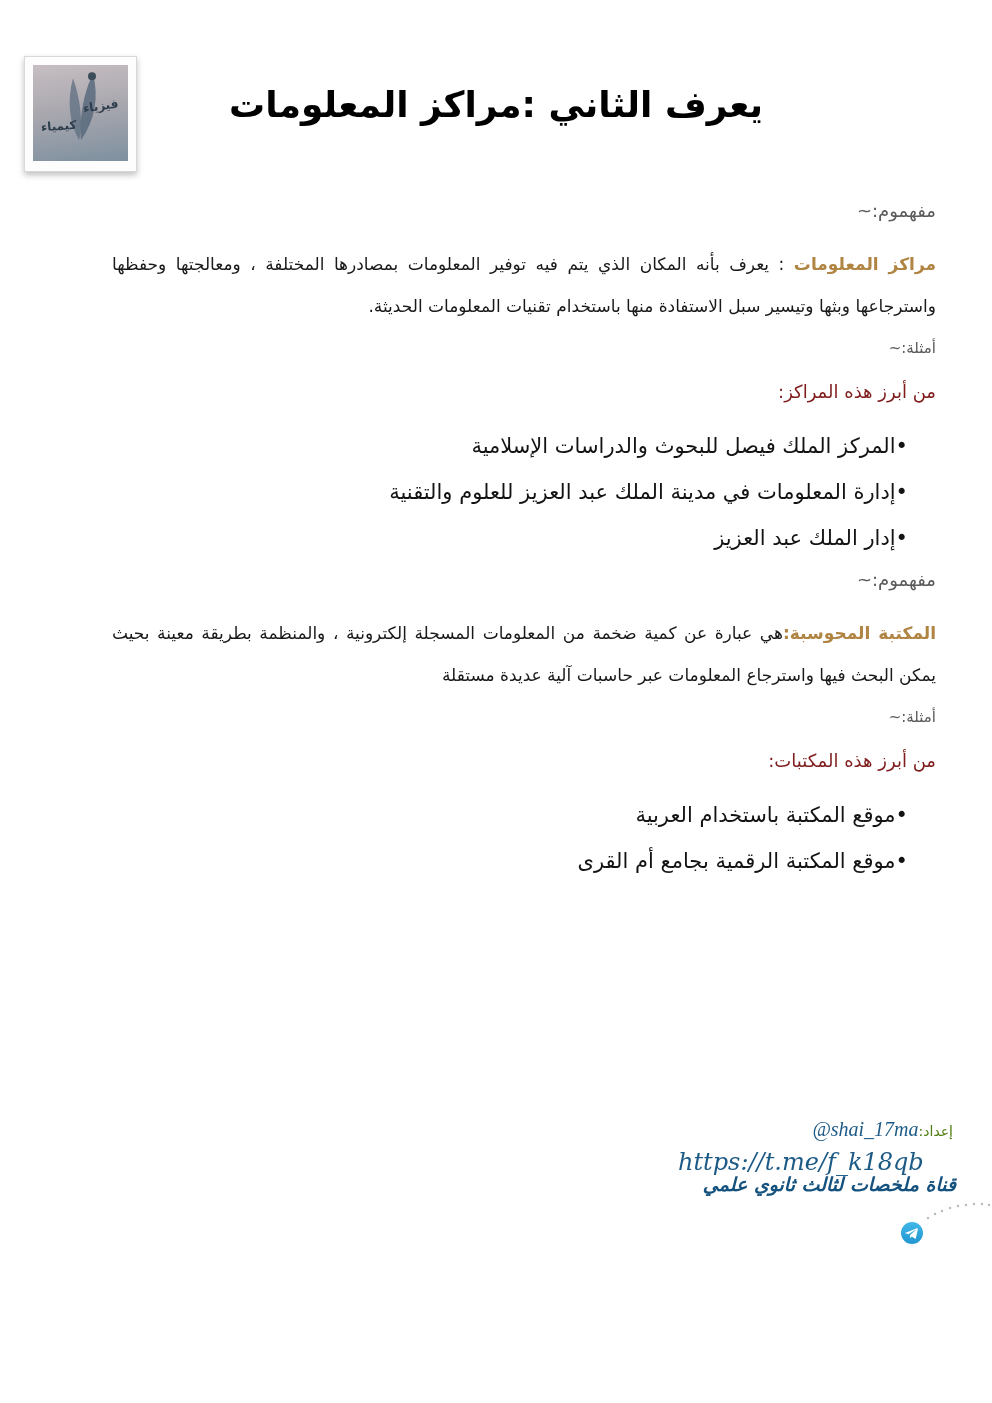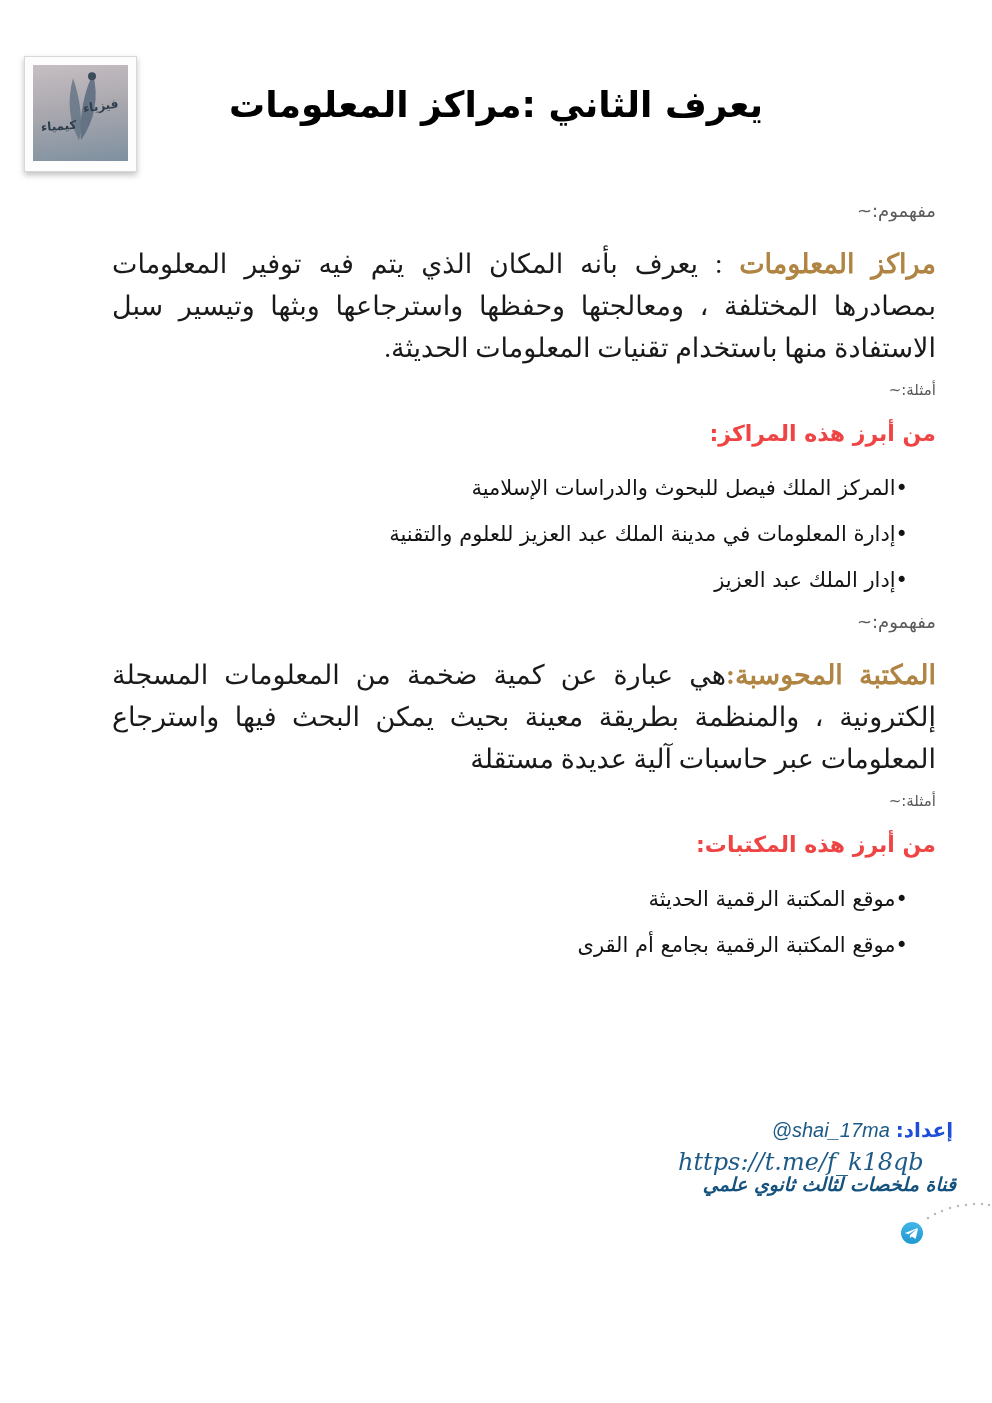--- a/index.html
+++ b/index.html
@@ -50,56 +50,54 @@
   .content {
     position:absolute; top:200px; right:56px; left:112px;
     direction:rtl; text-align:right;
     color:#191919;
   }
   .concept-label {
     font-size:18px; color:#5a5a5a;
     margin-bottom:22px;
   }
   .definition {
-    font-size:27px; line-height:42px;
+    font-size:17px; line-height:42px;
     text-align:justify; text-align-last:right;
     margin-bottom:12px;
     color:#191919;
-    font-family:Liberation Serif, serif;
   }
   .term { color:#b08442; font-weight:bold; }
   .examples-label {
     font-size:15px; color:#5a5a5a;
     margin-bottom:20px;
   }
   .list-heading {
-    font-size:22px; font-weight:bold; color:#ef4444;
+    font-size:18px; font-weight:normal; color:#7f1d1d;
     line-height:30px;
     margin-bottom:24px;
   }
   .bullet-list { padding-right:28px; margin-bottom:16px; }
   .bullet-item {
     font-size:21px; line-height:30px;
     margin-bottom:16px;
     color:#131313;
   }
   .bullet-glyph { font-size:21px; }
 
   
   .prepared {
     position:absolute; top:1118px; right:39px;
     direction:rtl; white-space:nowrap;
   }
   .prepared-label {
-    font-size:20px; font-weight:bold; color:#1d4ed8;
+    font-size:14px; font-weight:normal; color:#4d7c0f;
   }
   .prepared-handle {
-    font-family:Liberation Sans, sans-serif; font-style:italic;
+    font-family:Liberation Serif, serif; font-style:italic;
     font-size:20px; color:#1d5a85;
-    margin-right:6px;
     display:inline-block; direction:ltr;
   }
   .channel-name {
     position:absolute; top:1173px; left:678px; width:278px;
     direction:rtl; text-align:right; white-space:nowrap;
     font-size:19px; font-weight:bold; color:#16527e;font-style:italic;
   }
   .channel-url {
     position:absolute; top:1148px; left:678px;
     font-family:"DejaVu Serif", serif; font-style:italic;
@@ -140,21 +138,21 @@
       <div class="bullet-item"><span class="bullet-glyph">•</span><span>المركز الملك فيصل للبحوث والدراسات الإسلامية</span></div>
       <div class="bullet-item"><span class="bullet-glyph">•</span><span>إدارة المعلومات في مدينة الملك عبد العزيز للعلوم والتقنية</span></div>
       <div class="bullet-item"><span class="bullet-glyph">•</span><span>إدار الملك عبد العزيز</span></div>
     </div>
 
     <div class="concept-label">مفهموم:~</div>
     <p class="definition"><span class="term">المكتبة المحوسبة:</span><span>هي عبارة عن كمية ضخمة من المعلومات المسجلة إلكترونية ، والمنظمة بطريقة معينة بحيث يمكن البحث فيها واسترجاع المعلومات عبر حاسبات آلية عديدة مستقلة</span></p>
     <div class="examples-label">أمثلة:~</div>
     <div class="list-heading">من أبرز هذه المكتبات:</div>
     <div class="bullet-list">
-      <div class="bullet-item"><span class="bullet-glyph">•</span><span>موقع المكتبة الرقمية الحديثة</span></div>
+      <div class="bullet-item"><span class="bullet-glyph">•</span><span>موقع المكتبة باستخدام العربية</span></div>
       <div class="bullet-item"><span class="bullet-glyph">•</span><span>موقع المكتبة الرقمية بجامع أم القرى</span></div>
     </div>
 
   </div>
 
   <div class="prepared"><span class="prepared-label">إعداد:</span><span class="prepared-handle">@shai_17ma</span></div>
 
   <div class="channel-name">قناة ملخصات لثالث ثانوي علمي</div>
 
   <a class="channel-url" href="#">https://t.me/f_k18qb</a>

